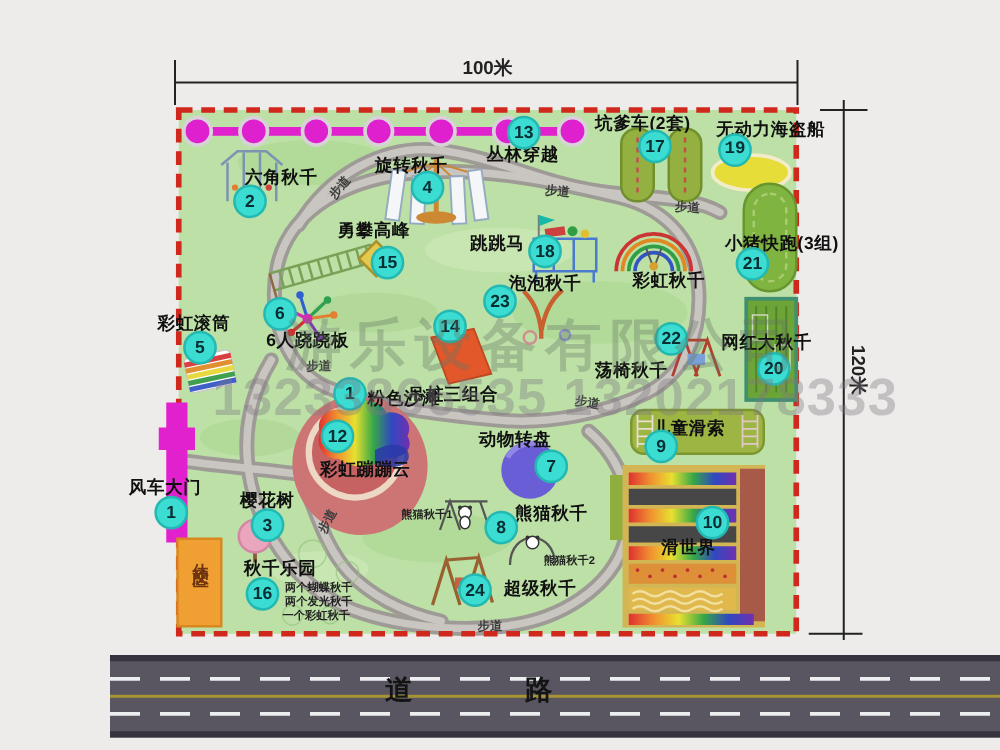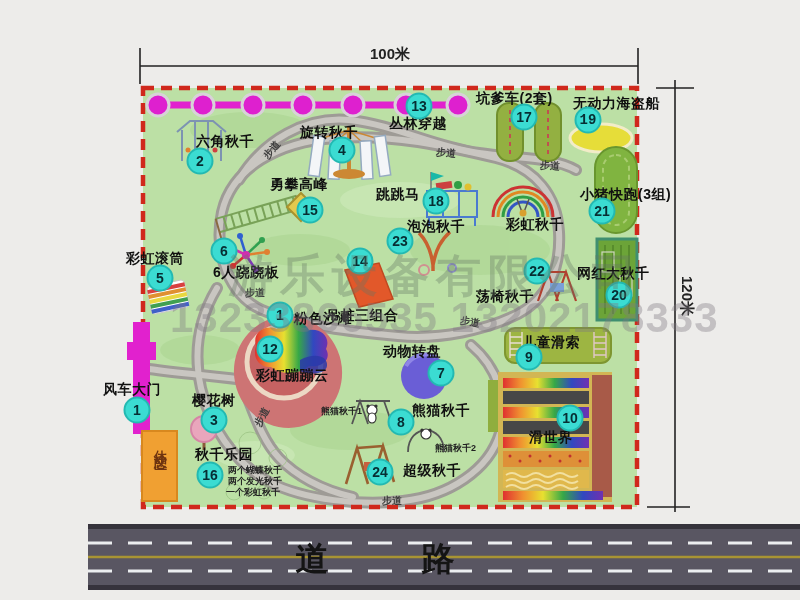--- a/index.html
+++ b/index.html
@@ -18,21 +18,21 @@
              white-space:nowrap;z-index:40;}
   .walkway-label{position:absolute;font-size:10px;font-weight:bold;color:#3c3c3c;
                  white-space:nowrap;z-index:35;}
   .badge{position:absolute;width:23px;height:23px;border-radius:50%;
          background:#3bdcd2;border:2px solid #23b9b2;color:#062e33;
          font-size:14px;font-weight:bold;text-align:center;line-height:23px;
          transform:translate(-50%,-50%);z-index:45;}
   .rest-area-text{position:absolute;left:151px;top:440px;writing-mode:vertical-rl;
          font-size:13px;font-weight:bold;color:#6e3410;letter-spacing:4px;z-index:40;}
   .road-label{position:absolute;left:396px;top:537px;transform:translateX(-50%);
-         font-size:33px;font-weight:bold;color:#141414;letter-spacing:42px;
+         font-size:22px;font-weight:bold;color:#141414;letter-spacing:42px;
          white-space:nowrap;z-index:40;}
   .wm{position:absolute;z-index:60;pointer-events:none;white-space:nowrap;font-weight:bold;}
   .wm-co{left:228px;top:246px;font-size:45px;color:rgba(100,118,100,.35);letter-spacing:7px;}
   .wm-ph{left:170px;top:294px;font-size:42px;color:rgba(125,122,128,.38);letter-spacing:1px;}
 </style>
 </head>
 <body>
 
 <div class="stage">
 

